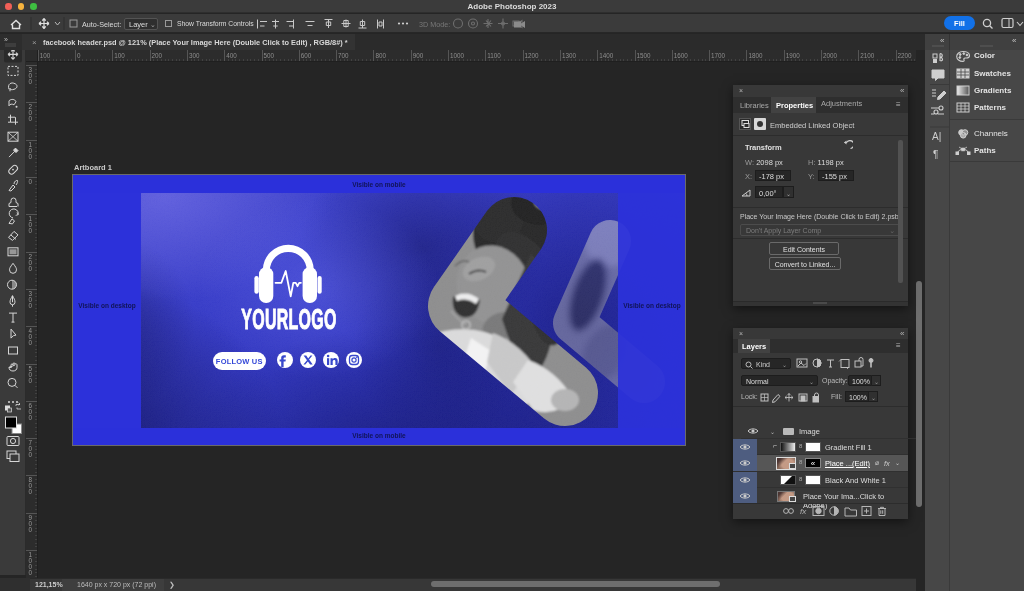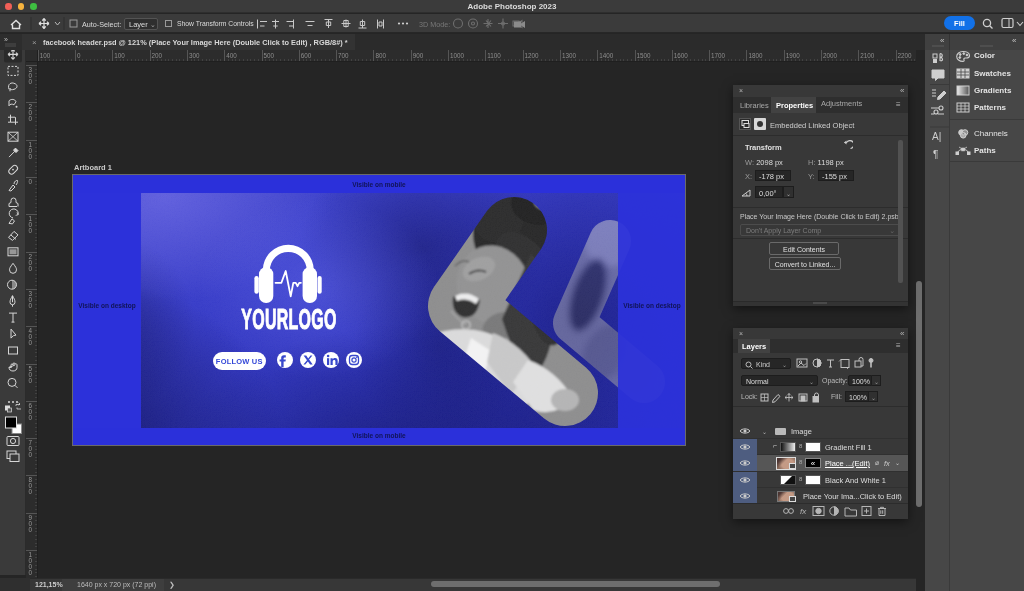--- a/index.html
+++ b/index.html
@@ -876,21 +876,21 @@
           <rect x="42" y="5" width="4" height="5" fill="#c0c0c0"></rect>
           <rect x="54" y="5.5" width="7" height="5.5" fill="#c0c0c0"></rect>
           <path d="M55.5 5.5 v-1.5 a2 2 0 0 1 4 0 v1.5"></path>
         </g>
       </svg>
   <div class="abs" style="left:98px;top:65px;font-size:7px;color:#bbb;">Fill:</div>
   <div class="abs" style="left:112px;top:63px;width:24px;height:11px;background:#262626;border:1px solid #1d1d1d;font-size:7px;color:#ddd;padding:1.5px 0 0 3px;">100%</div>
   <div class="abs" style="left:136px;top:63px;width:9px;height:11px;background:#303030;border:1px solid #1d1d1d;border-left:none;font-size:6px;color:#999;padding:1.5px 0 0 2px;">⌄</div>
   <div class="abs" style="left:0;top:78px;width:175px;height:1px;background:#2c2c2c;"></div>
   <div id="lrows" class="abs" style="left:0;top:79px;width:175px;height:96px;">
-        <div class="abs" style="left:0;top:16px;width:175px;height:16px;border-bottom:1px solid #303030;">
+        <div class="abs" style="left:8px;top:16px;width:175px;height:16px;border-bottom:1px solid #303030;">
           <svg class="abs" style="left:6px;top:4px" width="12" height="8">
             <path d="M1 4 C3 1.2 9 1.2 11 4 C9 6.8 3 6.8 1 4 Z" fill="none" stroke="#ccc"></path>
             <circle cx="6" cy="4" r="1.6" fill="#ccc"></circle>
           </svg>
           <span style="position:absolute;left:29px;top:5px;color:#bbb;font-size:6px;">⌄</span>
           <div class="abs" style="left:42px;top:4.5px;width:11px;height:7px;background:#b9b9b9;border-radius:1px;"></div>
           <span style="position:absolute;left:58px;top:4px;color:#ddd;font-size:7.5px;">Image</span>
         </div>
         <div class="abs" style="left:0;top:32px;width:175px;height:16px;border-bottom:1px solid #303030;">
           <div class="abs" style="left:0;top:0;width:24px;height:16px;background:#4e5d80;"></div>
@@ -934,21 +934,21 @@
         </div>
         <div class="abs" style="left:0;top:81px;width:175px;height:16px;">
           <div class="abs" style="left:0;top:0;width:24px;height:16px;background:#4e5d80;"></div>
           <svg class="abs" style="left:6px;top:4px" width="12" height="8">
             <path d="M1 4 C3 1.2 9 1.2 11 4 C9 6.8 3 6.8 1 4 Z" fill="none" stroke="#ccc"></path>
             <circle cx="6" cy="4" r="1.6" fill="#ccc"></circle>
           </svg>
           <div class="abs" style="left:44px;top:2.5px;width:18px;height:11px;background:linear-gradient(135deg,rgba(60,40,40,0.8) 15%,rgba(0,0,0,0) 40%),radial-gradient(10px 8px at 60% 55%, #c49a85 60%, #8a6a5a);border:1px solid #777;"></div>
           <div class="abs" style="left:56px;top:8px;width:7px;height:6px;background:#ddd;"></div>
           <div class="abs" style="left:57px;top:9px;width:5px;height:4px;background:#444;"></div>
-          <span style="position:absolute;left:70px;top:4px;color:#ddd;font-size:7.5px;">Place Your Ima...Click to Edit)</span>
+          <span style="position:absolute;left:70px;top:4px;color:#ddd;font-size:7.5px;">Place Your Ima...Click to Adobe)</span>
         </div>
       </div>
   <div class="abs" style="left:0;top:175px;width:175px;height:16px;border-top:1px solid #2c2c2c;"></div>
   <svg class="abs" style="left:48px;top:176px" width="115" height="14" id="lbot">
         <g stroke="#b5b5b5" fill="none">
           <circle cx="5" cy="7" r="2.4"></circle>
           <circle cx="10" cy="7" r="2.4"></circle>
           <text x="19" y="10" font-size="8" font-style="italic" fill="#b5b5b5" stroke="none">fx</text>
           <rect x="32" y="2.5" width="11" height="9"></rect>
           <circle cx="37.5" cy="7" r="2.7" fill="#b5b5b5"></circle>

